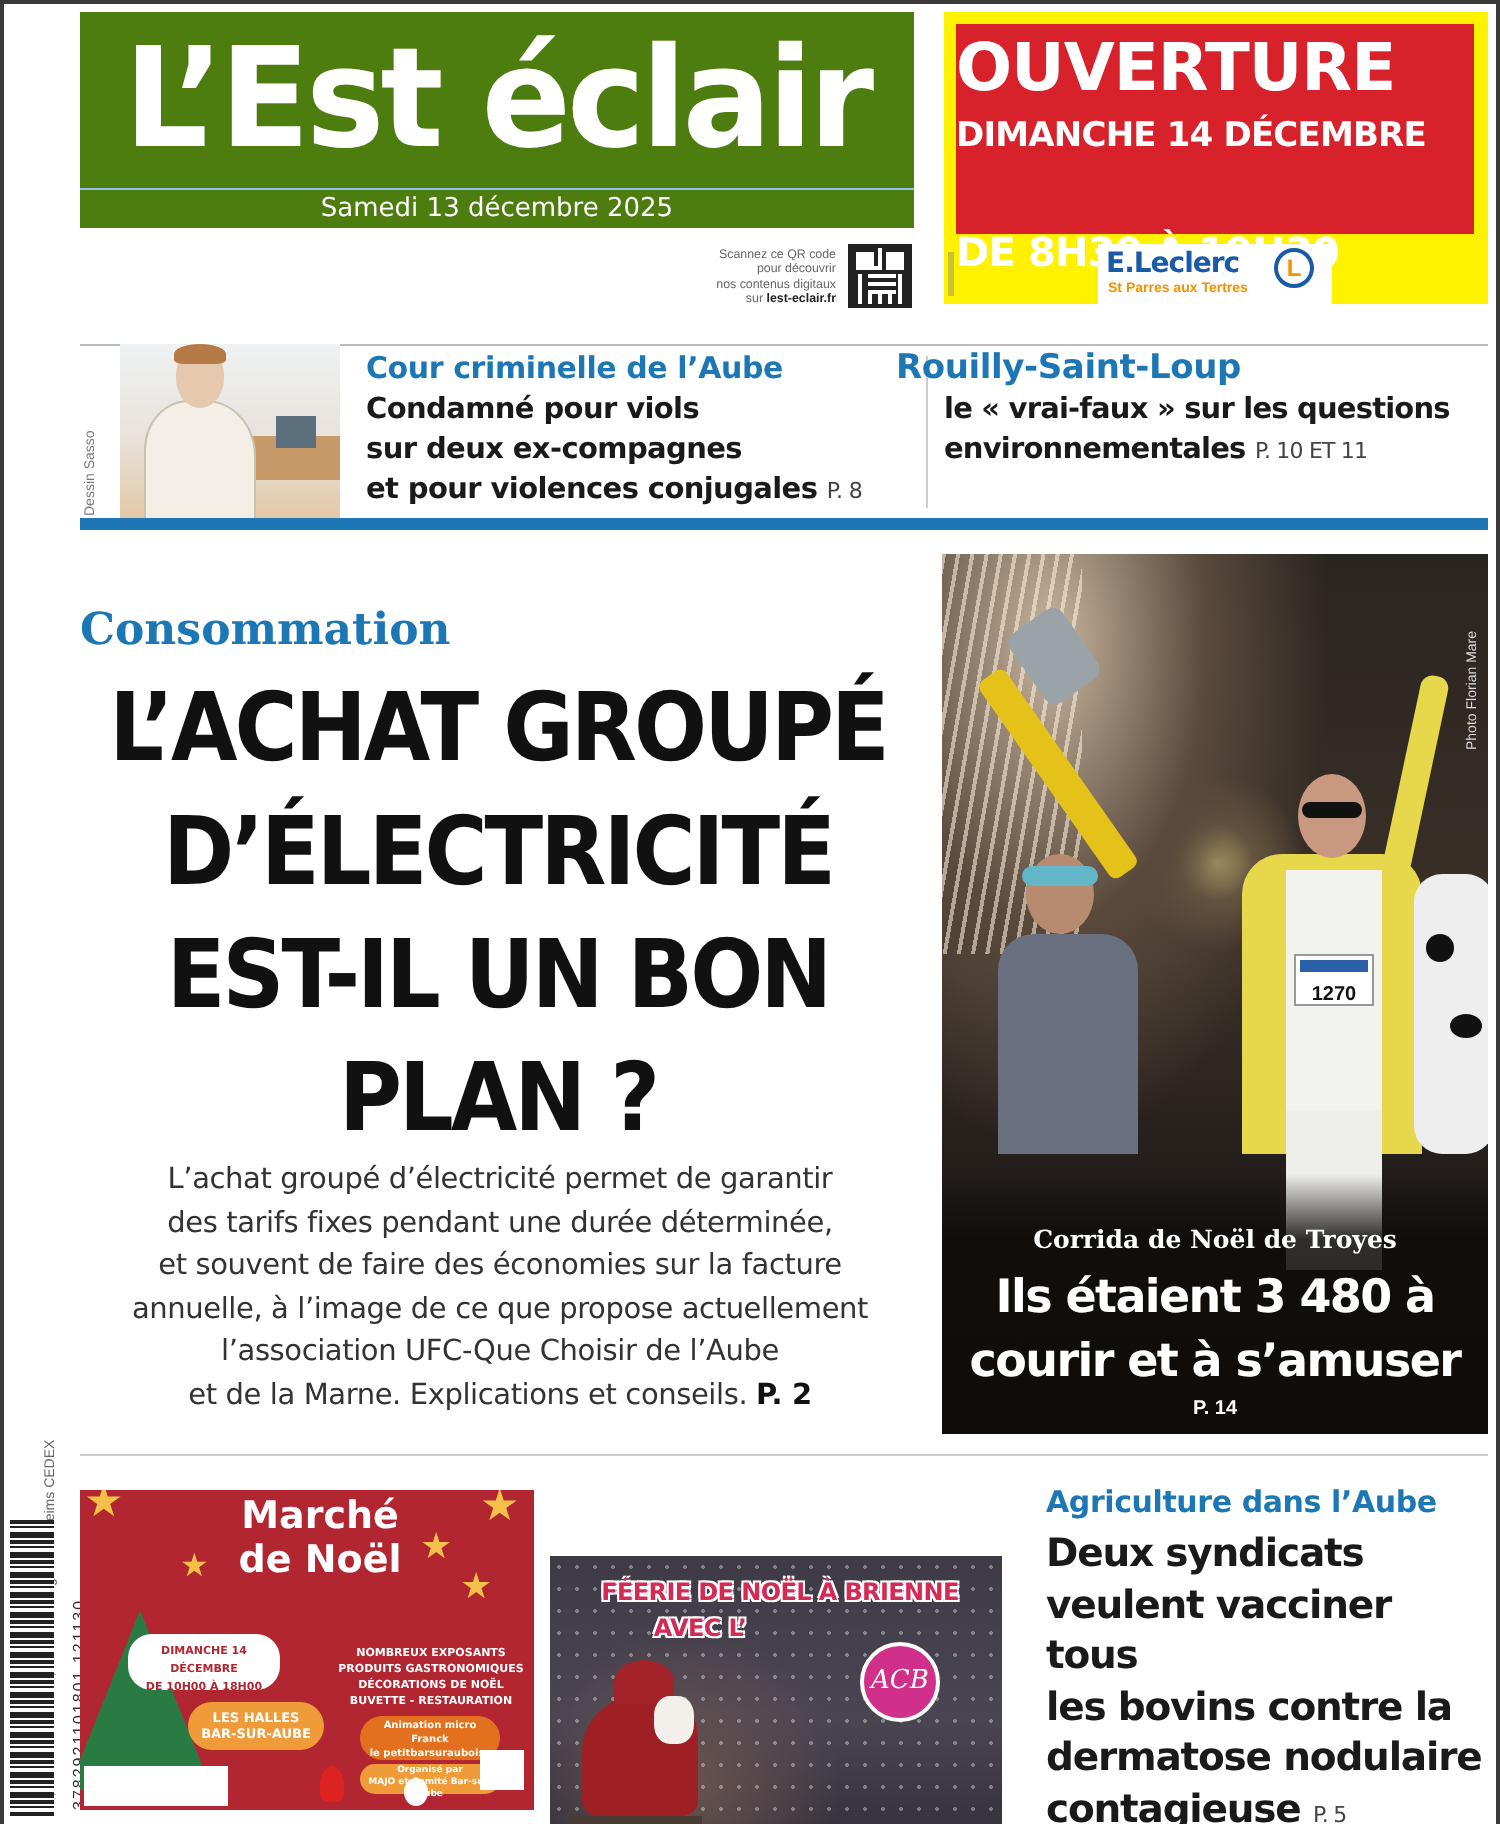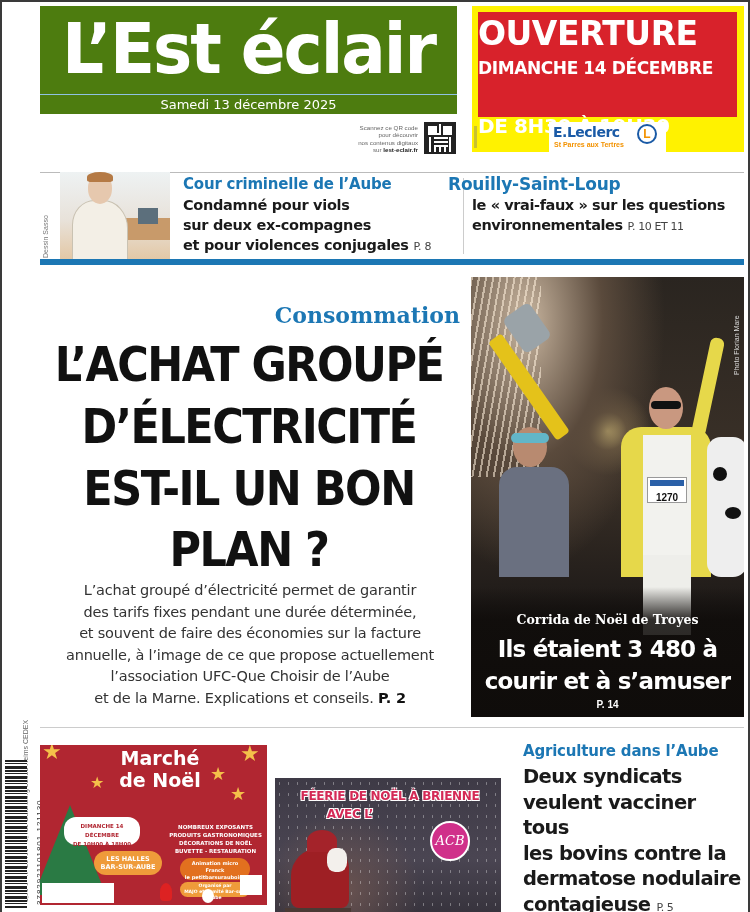--- a/index.html
+++ b/index.html
@@ -50,21 +50,21 @@
   .credit-vert-sasso { left: 42px; top: 258px; }
 
   .kicker { color: #1c77b4; font-family: "DejaVu Sans", sans-serif; font-weight: bold; }
   .t1-kicker { position: absolute; left: 183px; top: 175px; font-size: 15px; line-height: 19px; letter-spacing: -0.2px; }
   .t1-head { position: absolute; left: 183px; top: 195px; font-family: "DejaVu Sans", sans-serif; font-weight: bold; font-size: 14.5px; line-height: 20px; color: #1a1a1a; letter-spacing: -0.3px; }
   .t2-kicker { position: absolute; left: 448px; top: 175px; font-size: 17px; line-height: 19px; letter-spacing: -0.2px; }
   .t2-head { position: absolute; left: 472px; top: 195px; font-family: "DejaVu Sans", sans-serif; font-weight: bold; font-size: 14.5px; line-height: 20px; color: #1a1a1a; letter-spacing: -0.4px; }
   .pg { font-weight: normal; font-size: 11px; color: #444; }
 
   
-  .main-kicker { position: absolute; left: 40px; top: 300px; width: 420px; text-align: right; color: #1c77b4; font-family: "DejaVu Serif", serif; font-weight: bold; font-size: 22px; line-height: 30px; }
+  .main-kicker { position: absolute; left: 40px; top: 300px; width: 420px; text-align: left; color: #1c77b4; font-family: "DejaVu Serif", serif; font-weight: bold; font-size: 22px; line-height: 30px; }
   .main-head { position: absolute; left: 34px; top: 334px; width: 430px; text-align: center; font-family: "DejaVu Sans", sans-serif; font-weight: 900; font-size: 43px; line-height: 56px; color: #111; letter-spacing: -1.5px; transform: scaleY(1.1); transform-origin: top center; }
   .main-body { position: absolute; left: 40px; top: 580px; width: 420px; text-align: center; font-family: "DejaVu Sans", sans-serif; font-size: 14.5px; line-height: 21.5px; color: #333; letter-spacing: -0.2px; }
   .main-body b { color: #111; }
 
   
   .photo { position: absolute; left: 471px; top: 277px; width: 273px; height: 440px; overflow: hidden;
     background: radial-gradient(ellipse at 20% 10%, #c9b6a0 0%, #5a4a3c 25%, transparent 45%),
                 radial-gradient(circle at 50% 35%, #f7e08a 0%, #6b5a40 6%, transparent 14%),
                 linear-gradient(180deg, #2a2520 0%, #3b3128 45%, #1e1a18 75%, #121010 100%); }
   .lights { position: absolute; left: 0; top: 0; width: 70px; height: 200px; background: repeating-linear-gradient(100deg, rgba(255,240,220,.8) 0 2px, transparent 2px 7px); opacity: .7; }

